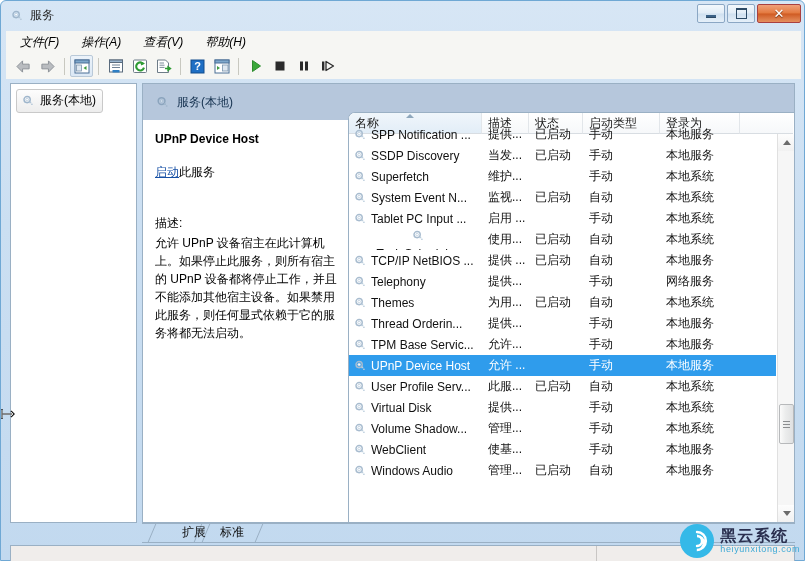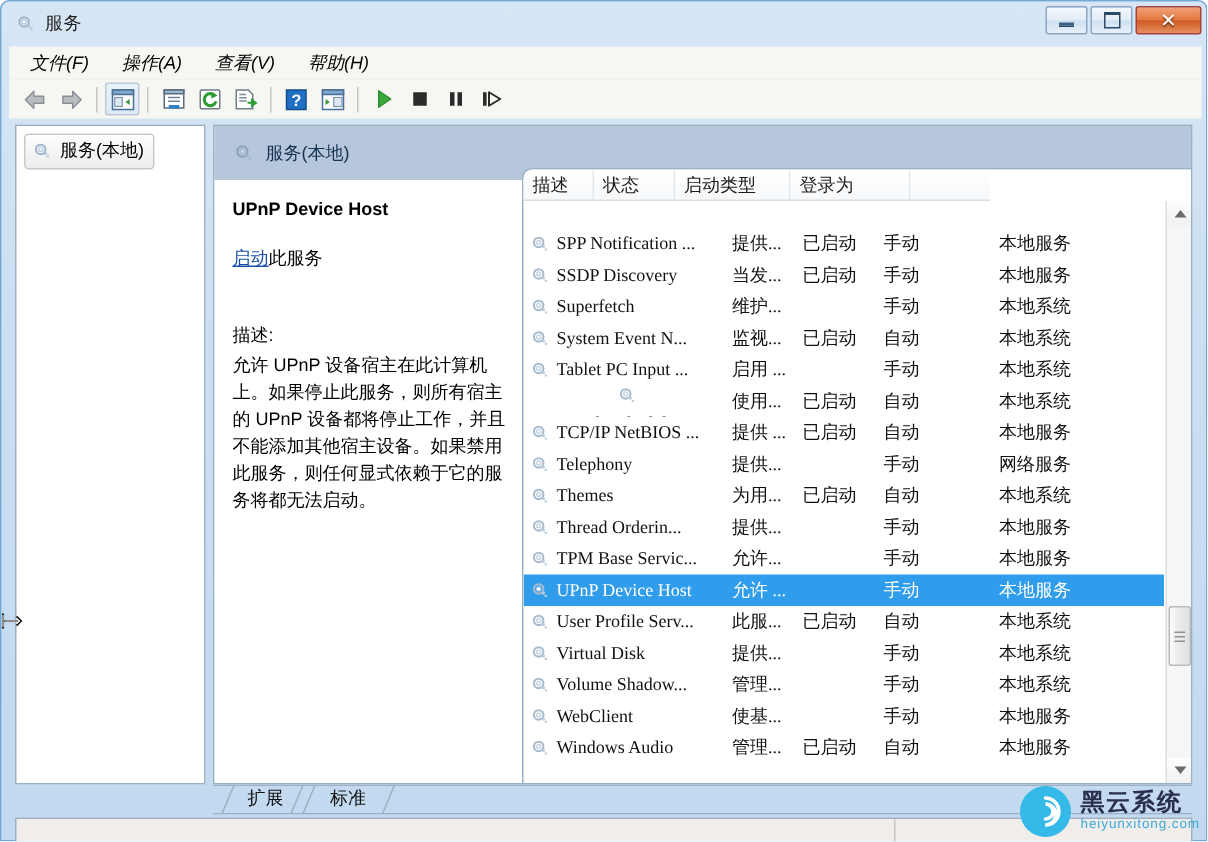--- a/index.html
+++ b/index.html
@@ -290,25 +290,24 @@
     left: 50%;
     top: 1px;
     margin-left: -9px;
     width: 0; height: 0;
     border-left: 4px solid transparent;
     border-right: 4px solid transparent;
     border-bottom: 4px solid #8fa8bd;
   }
   .rows {
     position: absolute;
-    left: 0; top: 39px;
+    left: 0; top: 11px;
     width: 427px;
     height: 388px;
     overflow: hidden;
-    font-family: Liberation Serif, serif;
   }
   .row {
     height: 21px;
     display: flex;
     align-items: center;
     font-size: 12px;
     color: #111;
     white-space: nowrap;
     cursor: default;
   }
@@ -637,20 +636,24 @@
             <div class="detail-action">
               <a>启动</a><span>此服务</span>
             </div>
             <div class="detail-desc-label">描述:</div>
             <div class="detail-desc-body">允许 UPnP 设备宿主在此计算机上。如果停止此服务，则所有宿主的 UPnP 设备都将停止工作，并且不能添加其他宿主设备。如果禁用此服务，则任何显式依赖于它的服务将都无法启动。</div>
           </div>
 
           <div class="list-pane">
 
             <div class="list-header">
+              <div class="col-h sorted" style="width:133px">
+                <span class="sort-arrow"></span>
+                <span>名称</span>
+              </div>
               <div class="col-h" style="width:47px">
                 <span>描述</span>
               </div>
               <div class="col-h" style="width:54px">
                 <span>状态</span>
               </div>
               <div class="col-h" style="width:77px">
                 <span>启动类型</span>
               </div>
               <div class="col-h" style="width:80px">
@@ -1001,21 +1004,21 @@
 
         <div class="tabstrip">
           <svg width="653" height="20" viewBox="0 0 653 20" style="position:absolute;left:0;top:0">
             <path d="M0 0.5 L653 0.5" stroke="#9ab0c4" fill="none"></path>
             <path d="M6 19.5 L14 0.5" stroke="#9ab0c4" fill="none"></path>
             <path d="M52 19.5 L60 0.5" stroke="#9ab0c4" fill="none"></path>
             <path d="M60 19.5 L68 0.5" stroke="#9ab0c4" fill="none"></path>
             <path d="M113 19.5 L121 0.5" stroke="#9ab0c4" fill="none"></path>
             <path d="M0 19.5 L653 19.5" stroke="#9ab0c4" fill="none"></path>
           </svg>
-          <div class="tab" style="left:17px;width:36px">
+          <div class="tab" style="left:34px;width:36px">
             <span class="tab-label">扩展</span>
           </div>
           <div class="tab" style="left:72px;width:36px">
             <span class="tab-label">标准</span>
           </div>
         </div>
 
         <div class="statusbar">
           <div class="status-cell first"></div>
           <div class="status-cell second"></div>

